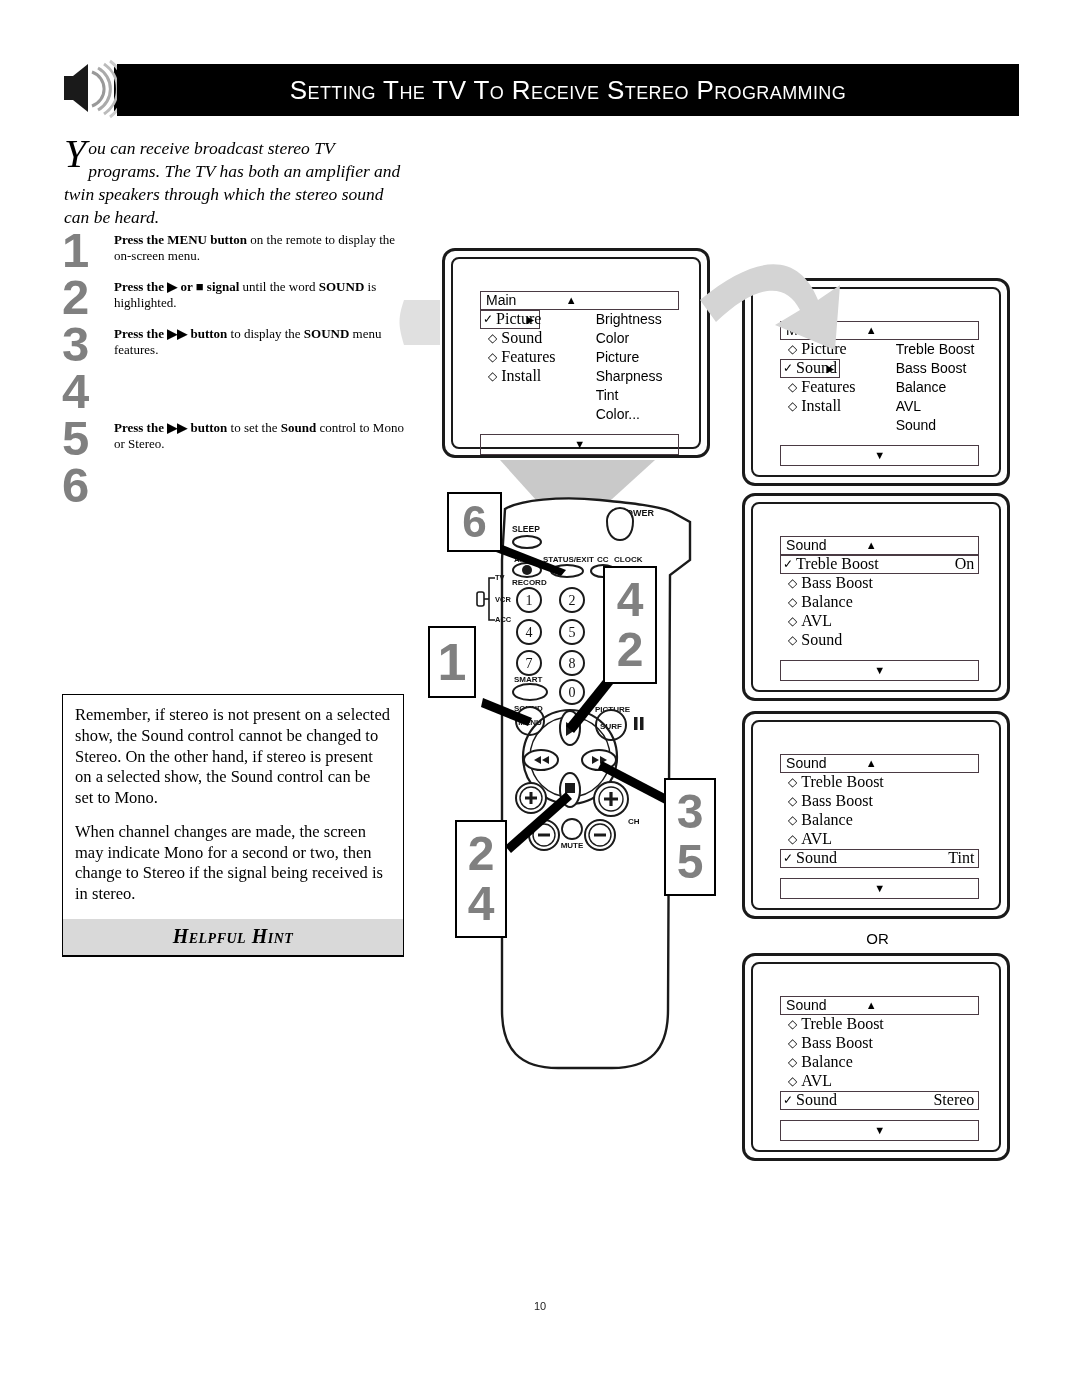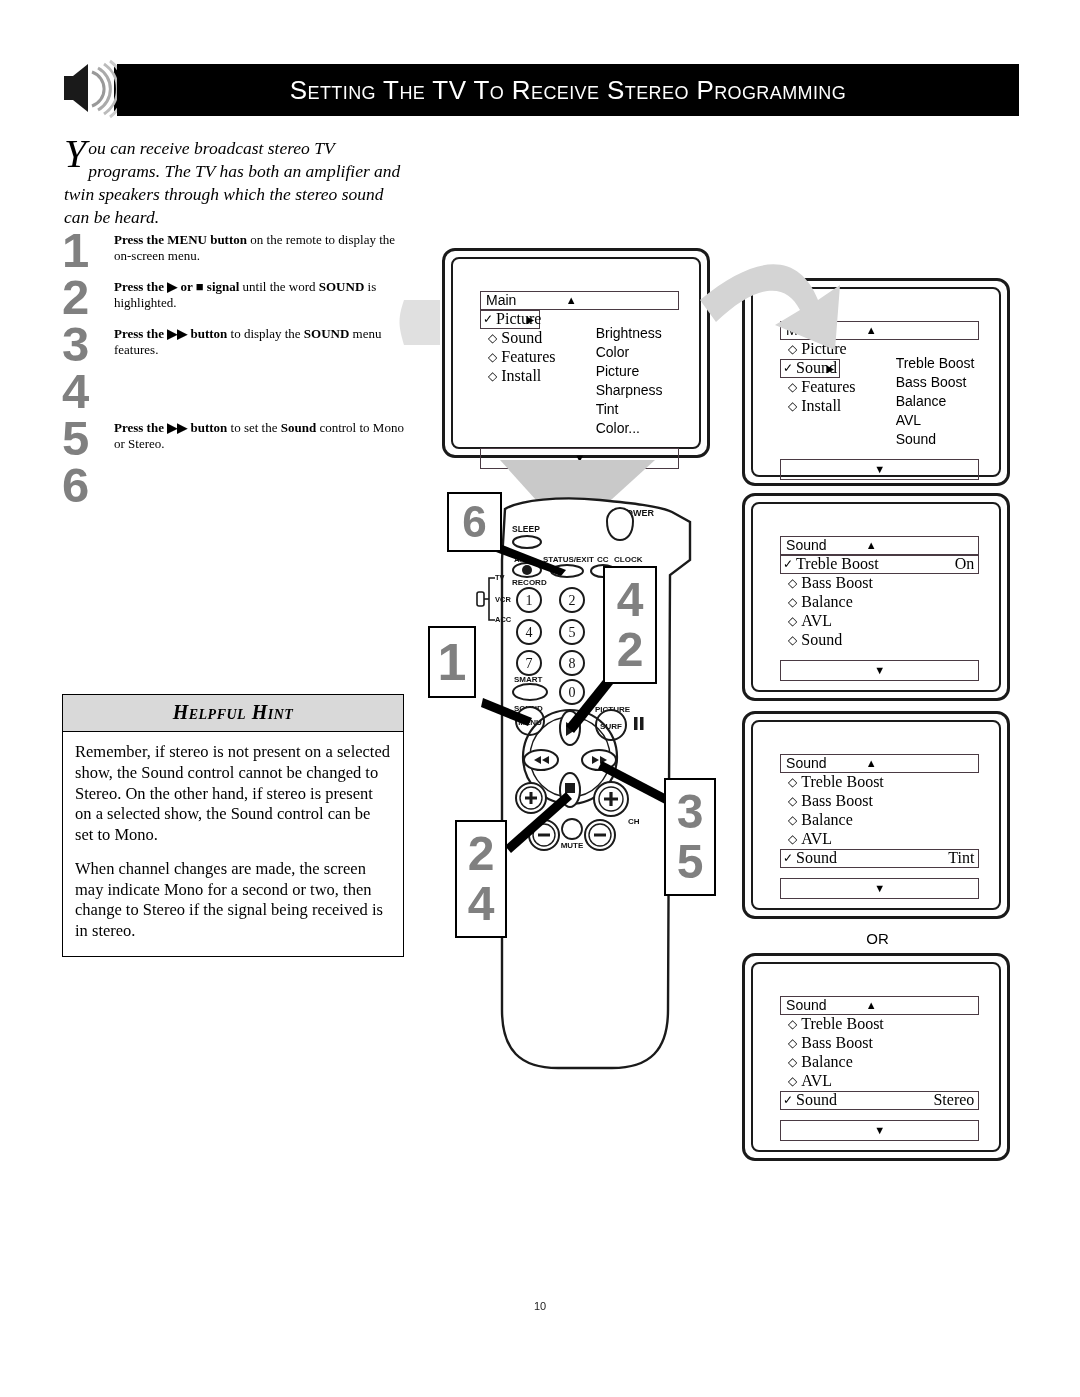--- a/index.html
+++ b/index.html
@@ -213,21 +213,21 @@
     height: 19px;
     display: flex;
     align-items: center;
     justify-content: center;
     font-size: 11px;
     font-family: "Liberation Sans", sans-serif;
   }
   .osd-spacer { height: 10px; }
   .col2 { display: flex; }
   .col2-left { width: 55%; }
-  .col2-right { flex: 1; padding-left: 6px; margin-top: 14px; }
+  .col2-right { flex: 1; padding-left: 6px; }
   .col2-right .r {
     height: 19px;
     display: flex;
     align-items: center;
     font-family: "Liberation Sans", sans-serif;
     font-size: 14px;
   }
 
   #or-label {
     position: absolute;
@@ -324,25 +324,25 @@
       <div class="step">
         <div class="step-num">5</div>
         <div class="step-text"><b>Press the ▶▶ button</b> to set the <b>Sound</b> control to Mono or Stereo.</div>
       </div>
       <div class="step">
         <div class="step-num">6</div>
       </div>
     </div>
 
   <div id="hint-box">
-    <div id="hint-head">Helpful Hint</div>
     <div id="hint-body">
         <p>Remember, if stereo is not present on a selected show, the Sound control cannot be changed to Stereo. On the other hand, if stereo is present on a selected show, the Sound control can be set to Mono.</p>
         <p>When channel changes are made, the screen may indicate Mono for a second or two, then change to Stereo if the signal being received is in stereo.</p>
       </div>
+    <div id="hint-head">Helpful Hint</div>
   </div>
 
   <div class="tv" id="tv-0" style="left:442px; top:248px; width:268px; height:210px;">
     <div class="tv-inner">
       <div class="osd">
           <div class="osd-row osd-bar">
             <span>Main</span>
             <span class="up-arrow">▲</span>
           </div>
           <div class="col2">

